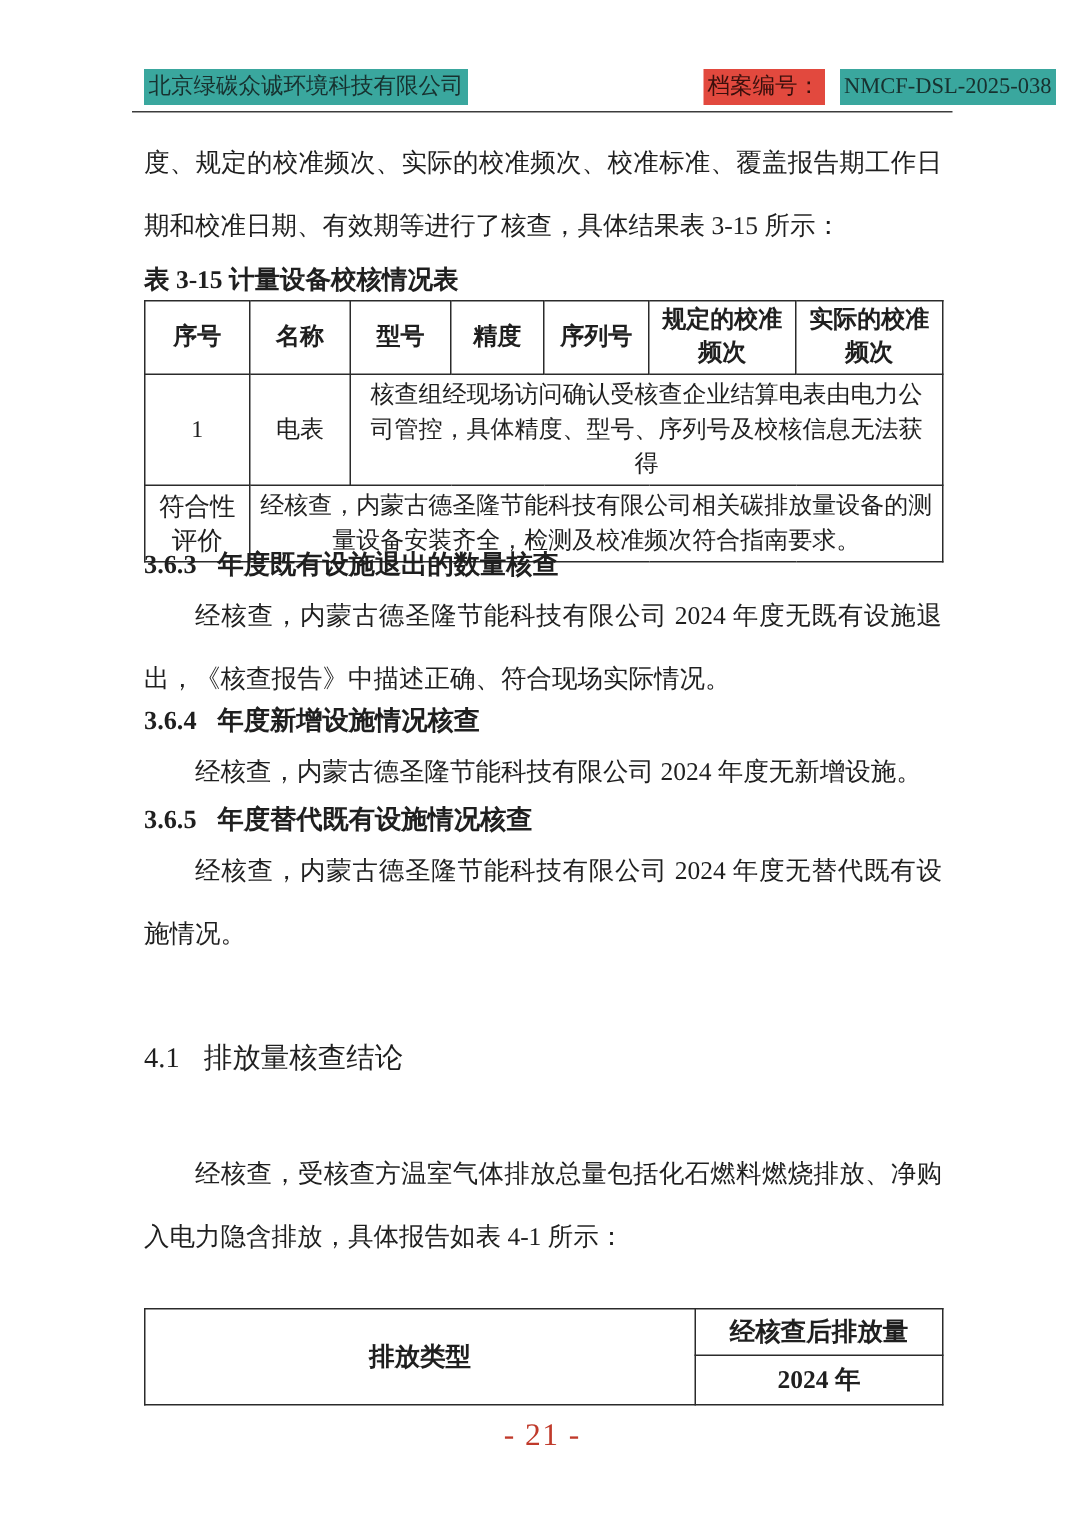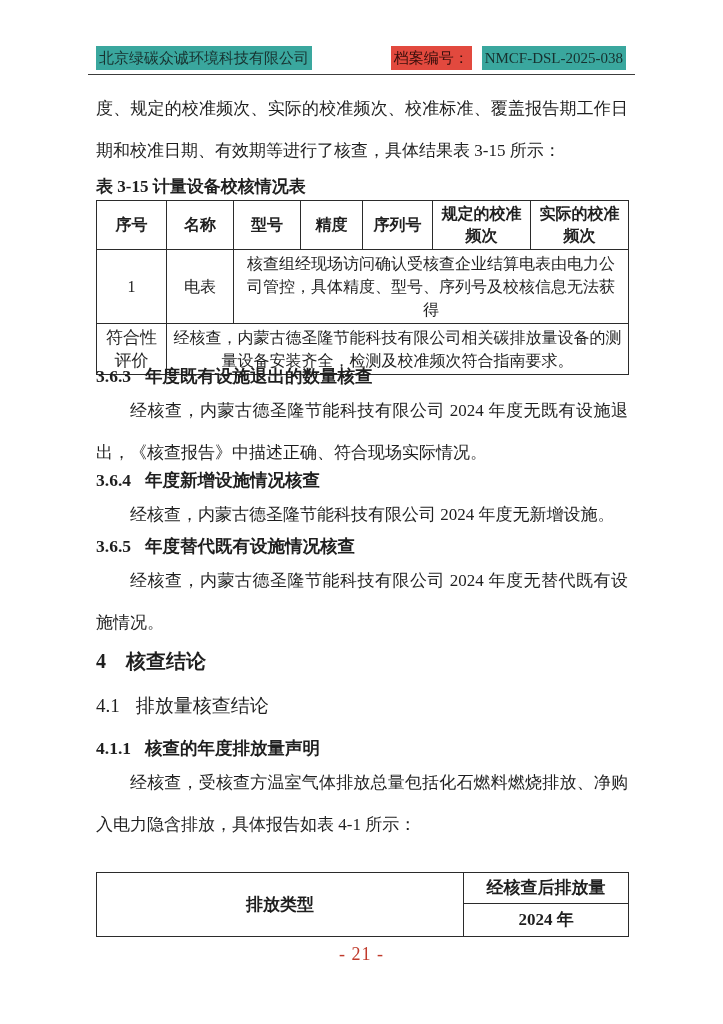--- a/index.html
+++ b/index.html
@@ -6,21 +6,21 @@
   .page {
     position:relative;
     width:723px; height:1024px;
     background:#ffffff;
     font-family:"Liberation Serif","DejaVu Serif",serif;
     color:#1f1f1f;
     overflow:hidden;
   }
   
   .hdr {
-    position:absolute; top:46px; left:96px; width:530px;
+    position:absolute; top:46px; left:96px; width:608px;
     display:flex; justify-content:space-between; align-items:baseline;
     font-size:15px; line-height:22px; white-space:nowrap;
   }
   .hdr-right { display:flex; gap:10px; align-items:baseline; }
   .hl-teal { background:#3AA79E; color:#17312f; padding:1px 3px; }
   .hl-red  { background:#E2493E; color:#3a0f0c; padding:1px 3px; }
   .hdr-rule {
     position:absolute; top:74px; left:88px; width:547px;
     border-top:1.5px solid #3c3c3c;
   }
@@ -55,21 +55,21 @@
   .t315 .row-2  { height:46px; }
   .t315 td { font-size:16px; line-height:23px; }
   .t315 .serial-cell { font-size:16px; }
   .t315 .label-cell { padding:2px 8px; font-size:17px; }
   .t41 td { font-weight:bold; font-size:17px; line-height:22px; }
   .t41 .row-a { height:31px; }
   .t41 .row-b { height:33px; }
   
   .footer {
     position:absolute; top:944px; left:0; width:723px;
-    text-align:center; font-size:18px; color:#C03A2B; letter-spacing:1px;
+    text-align:center; font-size:21px; color:#C03A2B; letter-spacing:1px;
   }
 </style>
 </head>
 <body>
 
 <div class="page">
 
   <div class="hdr">
     <span class="hl-teal">北京绿碳众诚环境科技有限公司</span>
     <span class="hdr-right">
@@ -133,31 +133,25 @@
     <p class="para indent">经核查，内蒙古德圣隆节能科技有限公司 2024 年度无新增设施。</p>
   </div>
 
   <div class="blk h3" style="top:532px;">
     <span class="num">3.6.5</span><span>年度替代既有设施情况核查</span>
   </div>
   <div class="blk" style="top:560px;">
     <p class="para indent">经核查，内蒙古德圣隆节能科技有限公司 2024 年度无替代既有设施情况。</p>
   </div>
 
-  <div class="blk h1" style="top:646px;">
-    <span class="num">4</span><span>核查结论</span>
-  </div>
 
   <div class="blk h2" style="top:691px;">
     <span class="num">4.1</span><span>排放量核查结论</span>
   </div>
 
-  <div class="blk h3" style="top:734px;">
-    <span class="num">4.1.1</span><span>核查的年度排放量声明</span>
-  </div>
   <div class="blk" style="top:762px;">
     <p class="para indent">经核查，受核查方温室气体排放总量包括化石燃料燃烧排放、净购入电力隐含排放，具体报告如表 4-1 所示：</p>
   </div>
 
 
   <div class="blk" style="top:872px;">
     <table class="t41">
       <colgroup>
         <col style="width:367px">
           <col style="width:165px">

